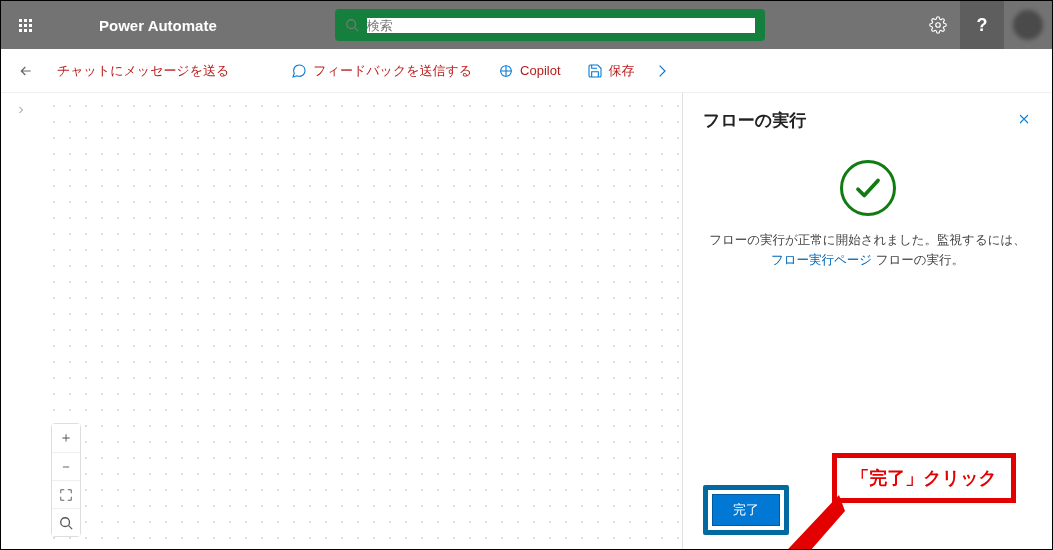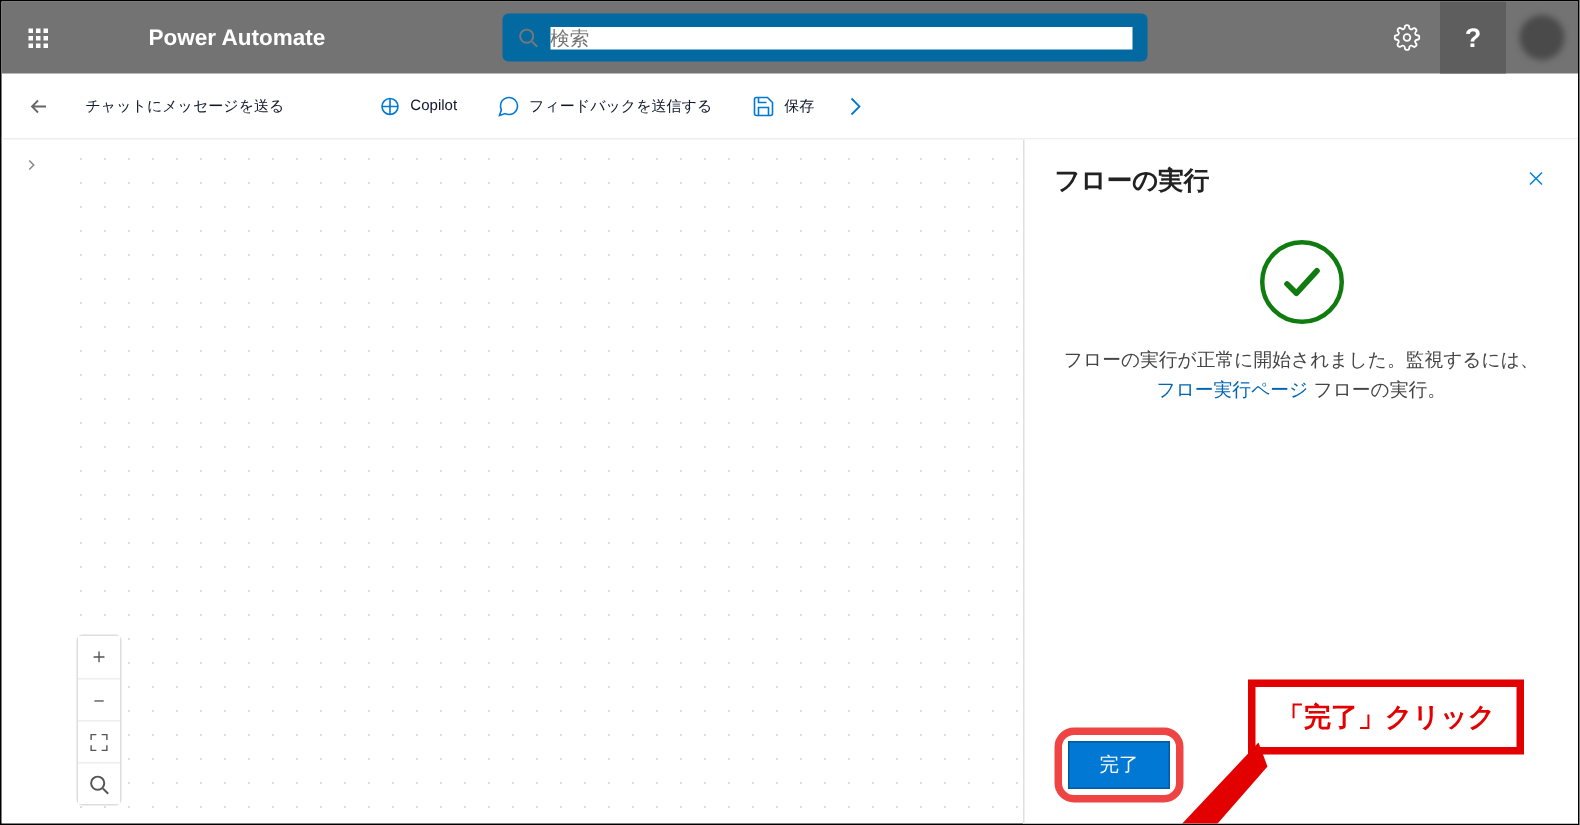--- a/index.html
+++ b/index.html
@@ -2,54 +2,54 @@
 <html><head>
 <meta charset="utf-8">
 <style>
   * { box-sizing: border-box; margin: 0; padding: 0; }
   body { font-family: "Segoe UI", Meiryo, sans-serif; width: 1053px; height: 550px; overflow: hidden; background: #fff; border: 1px solid #000; }
   .topbar { height: 48px; background: #737373; display: flex; align-items: center; color: #fff; gap: 48px; }
   .waffle { width: 48px; height: 48px; display: flex; align-items: center; justify-content: center; }
   .waffle-icon { display: grid; grid-template-columns: repeat(3,3px); grid-template-rows: repeat(3,3px); gap: 2px; }
   .waffle-icon span { width: 3px; height: 3px; background: #fff; }
   .brand { font-size: 15px; font-weight: 600; padding-left: 2px; }
-  .search-wrap { margin-left: 70px; width: 430px; height: 32px; background: #0369a1; border-radius: 4px; display: flex; align-items: center; padding: 0 10px; }
+  .search-wrap { margin-left: 70px; width: 430px; height: 32px; background: #15803d; border-radius: 4px; display: flex; align-items: center; padding: 0 10px; }
   .search-wrap svg { width: 14px; height: 14px; }
   .search-wrap input { border: none; outline: none; font-size: 13px; margin-left: 8px; flex: 1; color: #333; }
   .topbar-right { margin-left: auto; display: flex; align-items: center; height: 48px; }
   .env { display: flex; align-items: center; padding: 0 14px; height: 48px; }
   .env-icon { width: 18px; height: 18px; margin-right: 8px; }
   .env-text { font-size: 11px; color: #fff; line-height: 1.1; }
   .env-text .env-name { width: 140px; height: 10px; background: rgba(255,255,255,0.15); margin-top: 2px; border-radius: 2px; }
   .icon-btn { width: 44px; height: 48px; display: flex; align-items: center; justify-content: center; color: #fff; }
   .help-icon { font-size: 18px; font-weight: bold; }
   .help-cell { background: #5e5e5e; }
   .avatar { width: 48px; height: 48px; display: flex; align-items: center; justify-content: center; }
   .avatar-circle { width: 30px; height: 30px; border-radius: 50%; background: #4a4a4a; filter: blur(2px); }
   .cmdbar { height: 44px; border-bottom: 1px solid #eee; display: flex; align-items: center; padding: 0 10px; gap: 6px; }
-  .cmdbar-item { display: flex; align-items: center; gap: 6px; height: 44px; padding: 0 10px; font-size: 10px; color: #0f172a; }
+  .cmdbar-item { display: flex; align-items: center; gap: 6px; height: 44px; padding: 0 10px; font-size: 13px; color: #b91c1c; }
   .cmdbar-item svg { width: 16px; height: 16px; }
   .back-arrow { width: 30px; display:flex; align-items:center; justify-content:center; color:#666; }
   .main { position: relative; height: calc(550px - 48px - 44px); }
   .left-rail { position: absolute; left: 0; top: 0; width: 40px; height: 100%; display: flex; flex-direction: column; align-items: center; padding-top: 10px; }
   .chevron { color: #888; font-size: 14px; }
   .canvas { position: absolute; left: 40px; top: 0; right: 0; bottom: 0; background-image: radial-gradient(#ddd 1px, transparent 1px); background-size: 16px 16px; background-position: 5px 5px; }
   .zoom-tools { position: absolute; left: 50px; bottom: 14px; display: flex; flex-direction: column; background: #fff; border: 1px solid #ddd; border-radius: 4px; }
   .zoom-tools button { width: 28px; height: 28px; border: none; background: #fff; font-size: 14px; color: #555; display: flex; align-items: center; justify-content: center; }
   .zoom-tools button + button { border-top: 1px solid #eee; }
   .panel { position: absolute; top: 0; right: 0; width: 370px; height: 100%; background: #fff; border-left: 1px solid #e0e0e0; padding: 16px 20px; display: flex; flex-direction: column; }
   .panel-header { display: flex; align-items: flex-end; justify-content: space-between; }
   .panel-title { font-size: 17px; font-weight: 700; color: #222; }
   .panel-close { color: #0a84d8; font-size: 18px; font-weight: 300; }
   .success-circle { width: 56px; height: 56px; border: 3px solid #107c10; border-radius: 50%; display: flex; align-items: center; justify-content: center; margin: 28px auto 14px; }
   .success-circle svg { width: 30px; height: 30px; }
   .panel-msg { font-size: 12.5px; color: #444; text-align: center; line-height: 1.6; padding: 0 4px; }
   .panel-msg a { color: #0065b3; text-decoration: none; }
   .panel-footer { margin-top: auto; padding-top: 10px; }
-  .done-wrap { display: inline-block; border: 5px solid #ef4444; padding: 4px; border-radius: 13px; position: relative; }
+  .done-wrap { display: inline-block; border: 5px solid #0369a1; padding: 4px; border-radius: 2px; position: relative; }
   .done-btn { background: #0078d4; color: #fff; border: 1px solid #005a9e; padding: 6px 20px; font-size: 13px; }
   .callout { position: absolute; right: 36px; top: 360px; margin-left: 32px; }
   .callout-box { border: 5px solid #e30000; background: #fff; padding: 8px 14px; font-size: 18px; font-weight: 700; color: #e30000; white-space: nowrap; }
   .callout-arrow { position: absolute; left: -57px; top: 42px; }
 </style>
 </head>
 <body>
 
 <div class="topbar">
   <div class="waffle">
@@ -94,30 +94,30 @@
     <svg width="16" height="16" viewBox="0 0 24 24" fill="none" stroke="#666" stroke-width="1.8">
         <path d="M19 12H5M11 6l-6 6 6 6"></path>
       </svg>
   </div>
   <div class="cmdbar-item">
     <span>チャットにメッセージを送る</span>
   </div>
   <div style="flex:0 0 30px"></div>
   <div class="cmdbar-item">
     <svg viewBox="0 0 24 24" fill="none" stroke="#0078d4" stroke-width="1.6">
+        <path d="M21 11.5a8.38 8.38 0 0 1-.9 3.8 8.5 8.5 0 0 1-7.6 4.7 8.38 8.38 0 0 1-3.8-.9L3 21l1.9-5.7a8.38 8.38 0 0 1-.9-3.8 8.5 8.5 0 0 1 4.7-7.6 8.38 8.38 0 0 1 3.8-.9h.5a8.48 8.48 0 0 1 8 8v.5z"></path>
+      </svg>
+    <span>フィードバックを送信する</span>
+  </div>
+  <div class="cmdbar-item">
+    <svg viewBox="0 0 24 24" fill="none" stroke="#0078d4" stroke-width="1.6">
         <circle cx="12" cy="12" r="8"></circle>
         <path d="M12 4v16M4 12h16"></path>
       </svg>
     <span>Copilot</span>
-  </div>
-  <div class="cmdbar-item">
-    <svg viewBox="0 0 24 24" fill="none" stroke="#0078d4" stroke-width="1.6">
-        <path d="M21 11.5a8.38 8.38 0 0 1-.9 3.8 8.5 8.5 0 0 1-7.6 4.7 8.38 8.38 0 0 1-3.8-.9L3 21l1.9-5.7a8.38 8.38 0 0 1-.9-3.8 8.5 8.5 0 0 1 4.7-7.6 8.38 8.38 0 0 1 3.8-.9h.5a8.48 8.48 0 0 1 8 8v.5z"></path>
-      </svg>
-    <span>フィードバックを送信する</span>
   </div>
   <div class="cmdbar-item">
     <svg viewBox="0 0 24 24" fill="none" stroke="#0078d4" stroke-width="1.6">
         <path d="M19 21H5a2 2 0 0 1-2-2V5a2 2 0 0 1 2-2h11l5 5v11a2 2 0 0 1-2 2z"></path>
         <polyline points="17 21 17 13 7 13 7 21"></polyline>
         <polyline points="7 3 7 8 15 8"></polyline>
       </svg>
     <span>保存</span>
   </div>
   <div class="cmdbar-item" style="padding:0 4px">

